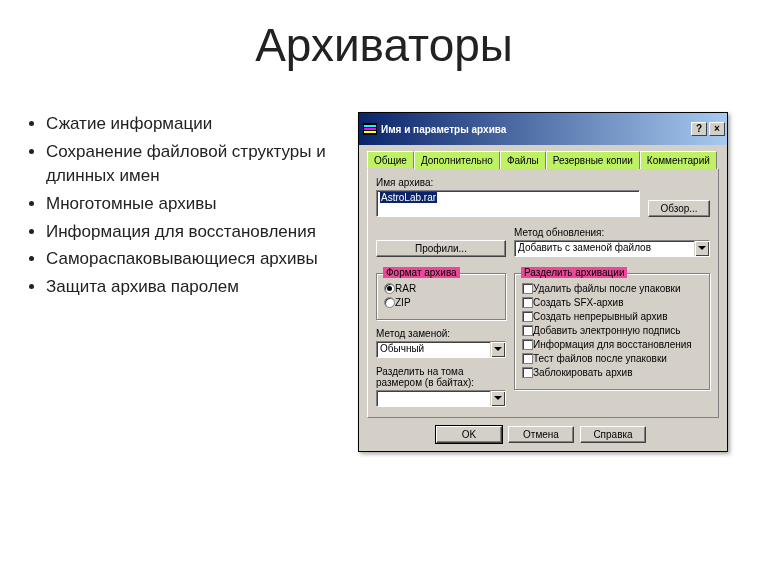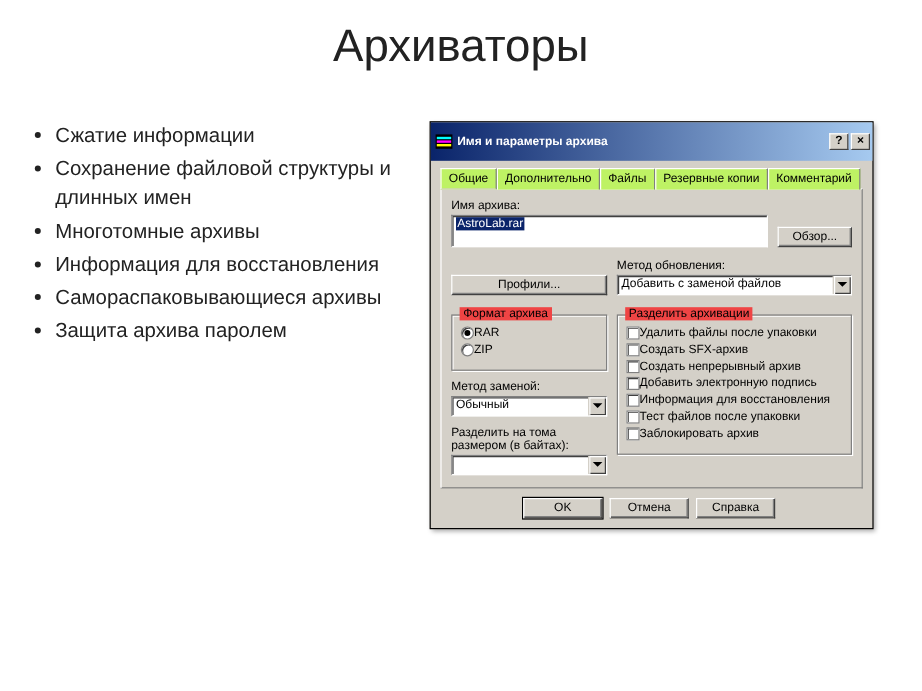--- a/index.html
+++ b/index.html
@@ -6,21 +6,21 @@
   html, body { margin: 0; padding: 0; }
   body {
     width: 768px; height: 576px;
     background: #fff;
     font-family: Arial, sans-serif;
     position: relative;
     overflow: hidden;
   }
   .slide-title {
     text-align: center;
-    font-size: 38px;
+    font-size: 46px;
     color: #222;
     margin: 18px 0 40px 0;
     font-weight: normal;
   }
   .content-row {
     display: flex;
     align-items: flex-start;
     padding: 0 28px;
   }
   .bullets {
@@ -120,21 +120,21 @@
   .cols{display:flex;gap:8px;margin-top:10px;}
   .colL{flex:0 0 130px;}
   .colR{flex:1;}
   .gbox{
     border:1px solid #808080;
     box-shadow:1px 1px 0 #fff inset, 1px 1px 0 #fff;
     padding:6px 7px 8px 7px;
     position:relative;margin-top:6px;
   }
   .gbox .glegend{
-    position:absolute;top:-7px;left:6px;background:#ef4444;
+    position:absolute;top:-7px;left:6px;background:#ec4899;
     padding:0 3px;font-size:10px;
   }
   .radio,.check{display:flex;align-items:center;gap:0;font-size:10px;margin:3px 0;}
   .radio .r{
     width:11px;height:11px;border-radius:50%;
     background:#fff;border:1px solid #808080;
     box-shadow:inset 1px 1px 0 #404040;
     display:flex;align-items:center;justify-content:center;
   }
   .radio .r.on::after{content:"";width:5px;height:5px;border-radius:50%;background:#000;}

